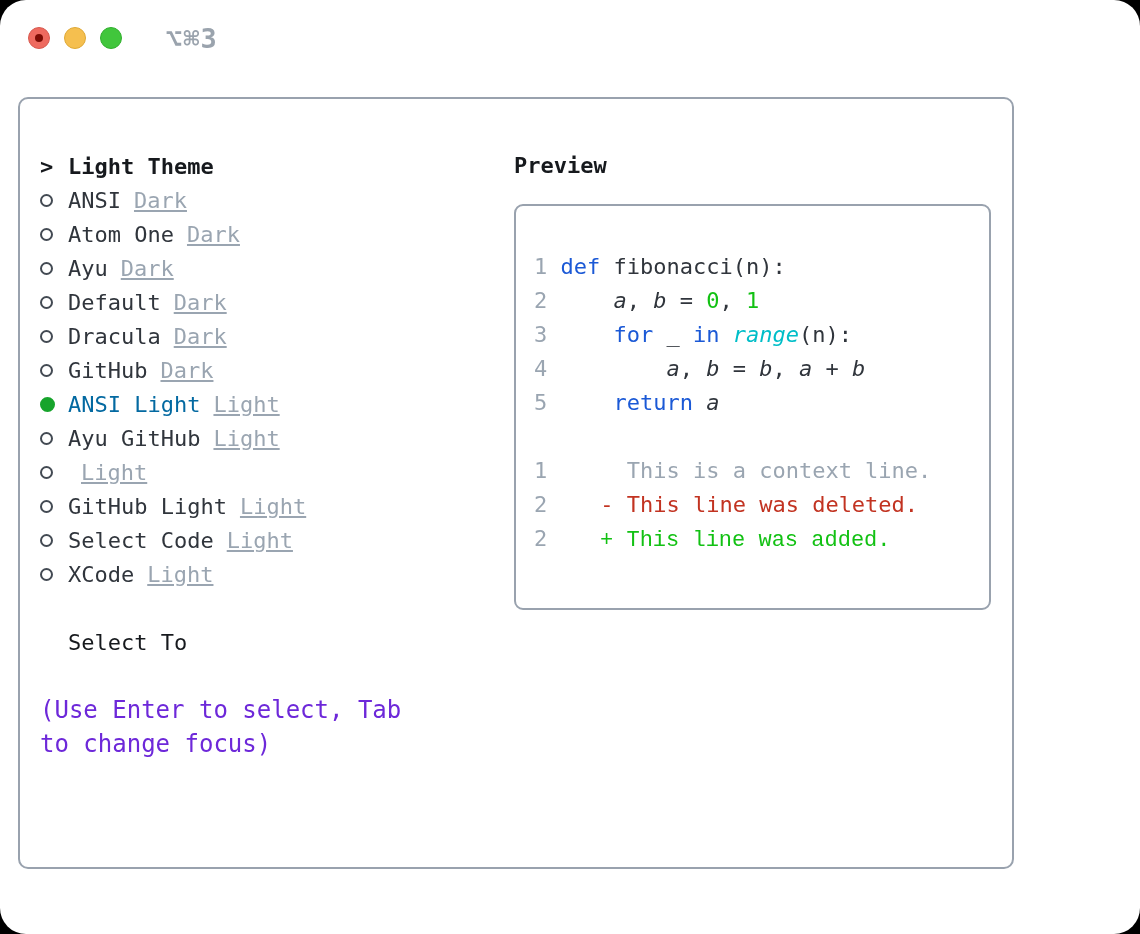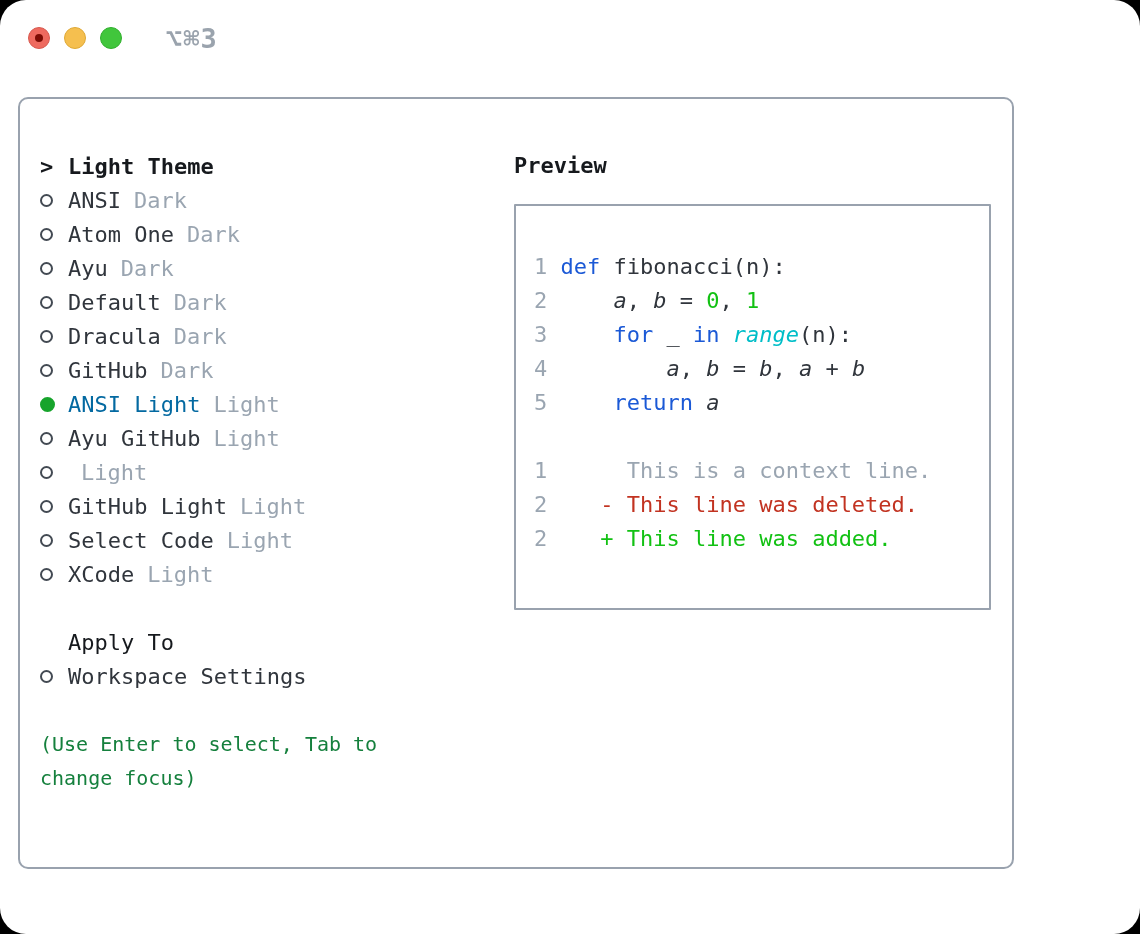--- a/index.html
+++ b/index.html
@@ -52,52 +52,52 @@
   .caret { font-weight: bold; color: #16191d; }
   .hdr  { font-weight: bold; color: #16191d; }
   .hdr2 { color: #16191d; }
   .circle {
     display: inline-block; width: 13px; height: 13px;
     border: 2px solid #434a53; border-radius: 50%;
   }
   .circle.sel { width: 15px; height: 15px; background: #17a42c; border-color: #17a42c; }
   .t-name { color: #30353c; }
   .t-name.sel { color: #0369a1; }
-  .t-variant { color: #9aa5b1; margin-left: 13px; }
+  .t-variant { color: #9aa5b1; margin-left: 13px; text-decoration: underline; }
   .hint {
     width: 400px; margin-top: 0;
-    color: #15803d; font-size: 20px; line-height: 34px;
+    color: #6d28d9; font-size: 24px; line-height: 34px;
   }
   
   .right-col { position: absolute; left: 494px; top: 50px; }
   .preview-header {
     font-size: 22px; font-weight: bold; color: #16191d;
     height: 34px; line-height: 34px;
   }
   .preview-box {
     margin-top: 21px;
     width: 477px; height: 406px;
-    border: 2px solid #99a2ae; border-radius: 1px;
+    border: 2px solid #99a2ae; border-radius: 9px;
     background: #fff; overflow: hidden;
   }
   pre#code {
     margin: 0; padding: 44px 0 0 18px;
     font-family: "DejaVu Sans Mono", "Liberation Mono", monospace;
     font-size: 22px; line-height: 34px;
   }
   .code-line { height: 34px; white-space: pre; }
   .ln { display: inline-block; width: 1ch; color: #9aa5b1; }
   .tk-p   { color: #30353c; }
   .tk-kw  { color: #1b59d6; }
   .tk-v   { color: #30353c; font-style: italic; }
   .tk-n   { color: #12c113; }
   .tk-b   { color: #00bec8; font-style: italic; text-align: right; }
   .tk-ctx { color: #9aa5b1; }
   .tk-del { color: #c23321; }
-  .tk-add { color: #12c113; }
+  .tk-add { color: #12c113; font-family: Liberation Mono, monospace; }
 </style>
 </head>
 <body>
 
 <div class="window">
 
   <div class="titlebar">
     <span class="light red">
         <span class="dot"></span>
       </span>
@@ -126,25 +126,24 @@
           <div class="row"><span class="prefix"><span class="circle"></span></span><span class="t-variant">Light</span></div>
           <div class="row"><span class="prefix"><span class="circle"></span></span><span class="t-name">GitHub Light</span><span class="t-variant">Light</span></div>
           <div class="row"><span class="prefix"><span class="circle"></span></span><span class="t-name">Select Code</span><span class="t-variant">Light</span></div>
           <div class="row"><span class="prefix"><span class="circle"></span></span><span class="t-name">XCode</span><span class="t-variant">Light</span></div>
         </div>
 
       <div class="row spacer"></div>
 
       <div class="row">
         <span class="prefix"></span>
-        <span class="hdr2">Apply To</span>
+        <span class="hdr2">Select To</span>
       </div>
 
       <div id="apply-list">
-          <div class="row"><span class="prefix"><span class="circle"></span></span><span class="t-name">Workspace Settings</span></div>
         </div>
 
       <div class="row spacer"></div>
 
       <div class="hint">(Use Enter to select, Tab to change focus)</div>
     </div>
 
     <div class="right-col">
       <div class="preview-header">Preview</div>
       <div class="preview-box">

